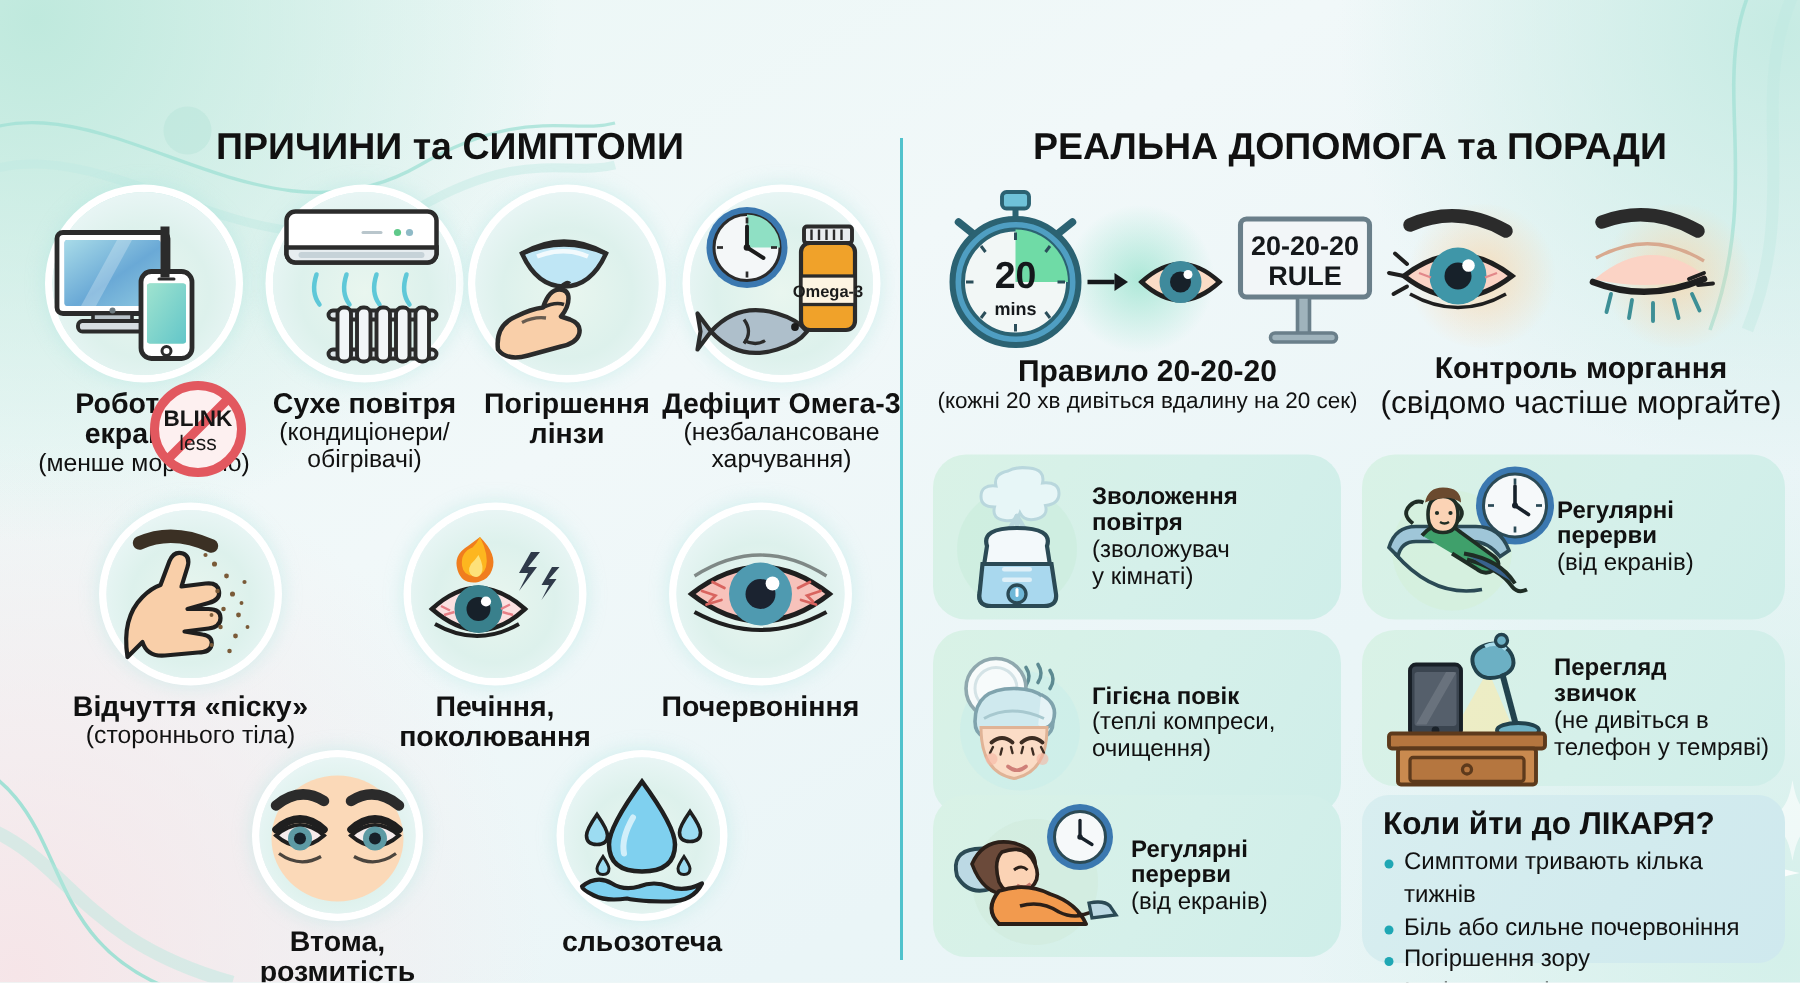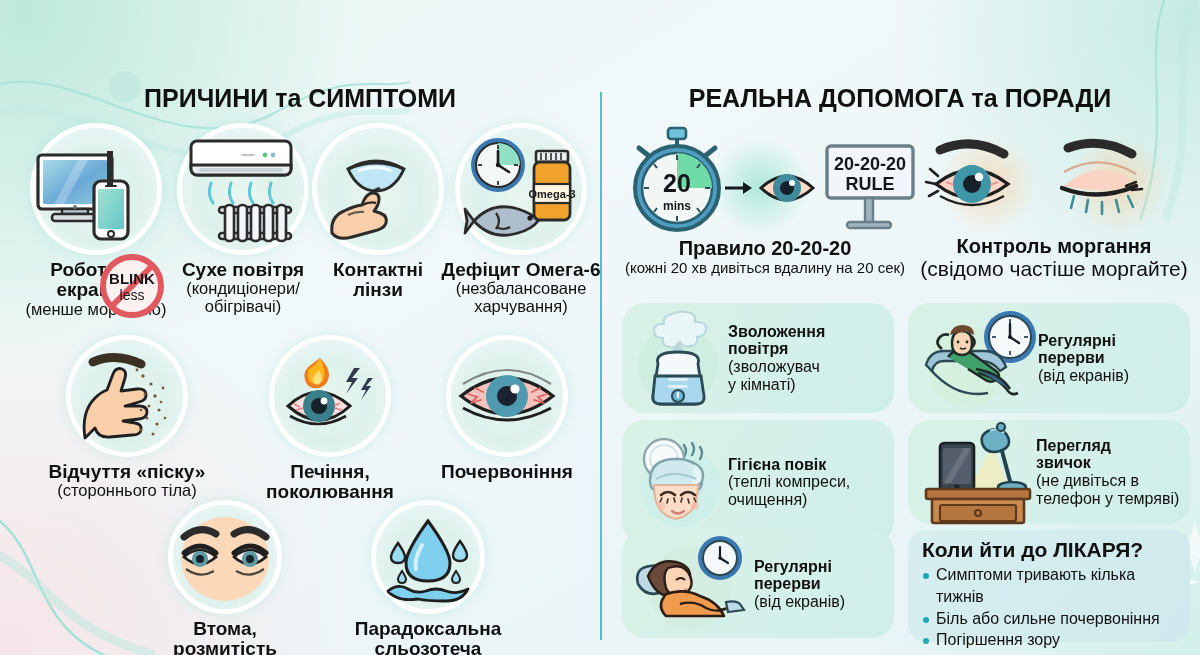--- a/index.html
+++ b/index.html
@@ -220,21 +220,21 @@
         <path d="M26,34 q28,-12 56,0" fill="none" stroke="#2b2b2b" stroke-width="3"></path>
         <path d="M36,36 q18,-7 34,0" fill="none" stroke="#ffffff" stroke-width="3" opacity=".8"></path>
 
         <path d="M10,98 q-2,-16 12,-22 q10,-5 18,-6 q4,-12 11,-12 q6,0 6,6 q0,6 -5,12 l6,2 q8,3 6,10 q-2,6 -12,8 l-22,6 q-14,4 -20,-4Z" fill="#f9cfa9" stroke="#2b2b2b" stroke-width="3" stroke-linejoin="round"></path>
         <path d="M40,70 q8,-4 14,-2" fill="none" stroke="#2b2b2b" stroke-width="2.4"></path>
         <path d="M26,80 q8,-4 16,-3" fill="none" stroke="#2b2b2b" stroke-width="2.2" opacity=".7"></path>
         <path d="M52,56 q4,-4 6,-2" fill="none" stroke="#2b2b2b" stroke-width="2.2"></path>
       </svg>
     </div>
     <div class="lbl" style="margin-top:10px;">
-      <span class="b">Контактні</span>
+      <span class="b">Погіршення</span>
       <span class="b">лінзи</span>
     </div>
   </div>
 
   <div class="tile" style="left:440px;top:128px;width:162px;">
     <div class="circ" style="width:122px;height:122px;">
       <svg width="118" height="112" viewBox="0 0 118 112">
 
         <circle cx="36" cy="32" r="27" fill="#3b78b0"></circle>
         <circle cx="36" cy="32" r="22" fill="#f4f7f8" stroke="#2b2b2b" stroke-width="2"></circle>
@@ -262,21 +262,21 @@
         <text x="90" y="65" font-family="Liberation Sans, sans-serif" font-size="11" font-weight="700" fill="#1b1b1b" text-anchor="middle">Omega-3</text>
 
         <path d="M12,88 q18,-20 44,-12 q14,4 20,12 q-6,8 -20,12 q-26,8 -44,-12Z" fill="#aebfcb" stroke="#2b2b2b" stroke-width="2.8"></path>
         <path d="M12,88 l-9,-12 l2,12 l-2,12Z" fill="#aebfcb" stroke="#2b2b2b" stroke-width="2.8" stroke-linejoin="round"></path>
         <circle cx="68" cy="85" r="2.6" fill="#1b1b1b"></circle>
         <path d="M34,80 q6,8 0,16" fill="none" stroke="#2b2b2b" stroke-width="2.2"></path>
         <path d="M34,94 q8,4 14,0" fill="none" stroke="#2b2b2b" stroke-width="2.2"></path>
       </svg>
     </div>
     <div class="lbl" style="margin-top:10px;">
-      <span class="b">Дефіцит Омега-6</span>
+      <span class="b">Дефіцит Омега-3</span>
       <span class="s">(незбалансоване</span>
       <span class="s">харчування)</span>
     </div>
   </div>
 
   <div class="tile" style="left:40px;top:340px;width:174px;">
     <div class="circ" style="width:112px;height:112px;">
       <svg width="104" height="100" viewBox="0 0 104 100">
         <path d="M18,16 q22,-10 48,2" fill="none" stroke="#3b3024" stroke-width="9" stroke-linecap="round"></path>
         <path d="M10,92 q-4,-26 10,-40 q6,-6 12,-8 l6,-16 q3,-7 9,-5 q5,2 3,9 l-4,13 l16,-2 q8,-1 9,5 q1,6 -7,8 l-14,4 l14,0 q8,0 8,6 q0,6 -8,7 l-16,2 l12,2 q7,1 6,7 q-1,5 -9,5 l-22,2 q-12,1 -15,-9Z" fill="#f9cfa9" stroke="#1f1f1f" stroke-width="2.8" stroke-linejoin="round"></path>
@@ -390,21 +390,20 @@
         <path d="M48,10 q22,30 22,42 q0,18 -22,18 q-22,0 -22,-18 q0,-12 22,-42Z" fill="#7fd0ef" stroke="#1f1f1f" stroke-width="3"></path>
         <path d="M42,34 q-8,14 -6,24" fill="none" stroke="#ffffff" stroke-width="4" opacity=".65" stroke-linecap="round"></path>
         <path d="M18,32 q7,10 7,14 q0,6 -7,6 q-7,0 -7,-6 q0,-4 7,-14Z" fill="#9cdcf2" stroke="#1f1f1f" stroke-width="2.4"></path>
         <path d="M80,30 q7,10 7,14 q0,6 -7,6 q-7,0 -7,-6 q0,-4 7,-14Z" fill="#9cdcf2" stroke="#1f1f1f" stroke-width="2.4"></path>
         <path d="M22,60 q4,6 4,8 q0,4 -4,4 q-4,0 -4,-4 q0,-2 4,-8Z" fill="#9cdcf2" stroke="#1f1f1f" stroke-width="2"></path>
         <path d="M76,60 q4,6 4,8 q0,4 -4,4 q-4,0 -4,-4 q0,-2 4,-8Z" fill="#9cdcf2" stroke="#1f1f1f" stroke-width="2"></path>
         <path d="M8,80 q10,-8 20,-2 q8,5 18,2 q10,-4 20,0 q10,4 22,-2 q-6,12 -22,12 q-20,0 -28,-2 q-14,2 -22,-2 q-8,-4 -8,-6Z" fill="#7fd0ef" stroke="#1f1f1f" stroke-width="2.8" stroke-linejoin="round"></path>
       </svg>
     </div>
     <div class="lbl" style="margin-top:10px;">
-      <span class="b">Парадоксальна</span>
       <span class="b">сльозотеча</span>
     </div>
   </div>
 
   <div class="tile" style="left:615px;top:126px;width:300px;">
     <div class="glow" style="left:95px;top:10px;width:100px;height:100px;"></div>
     <div style="position:relative;height:108px;">
       <svg width="300" height="108" viewBox="0 0 300 108" style="position:absolute;left:0;top:0;">
 
         <rect x="53" y="2" width="18" height="11" rx="3" fill="#6fc2d8" stroke="#2b6272" stroke-width="2.6"></rect>

